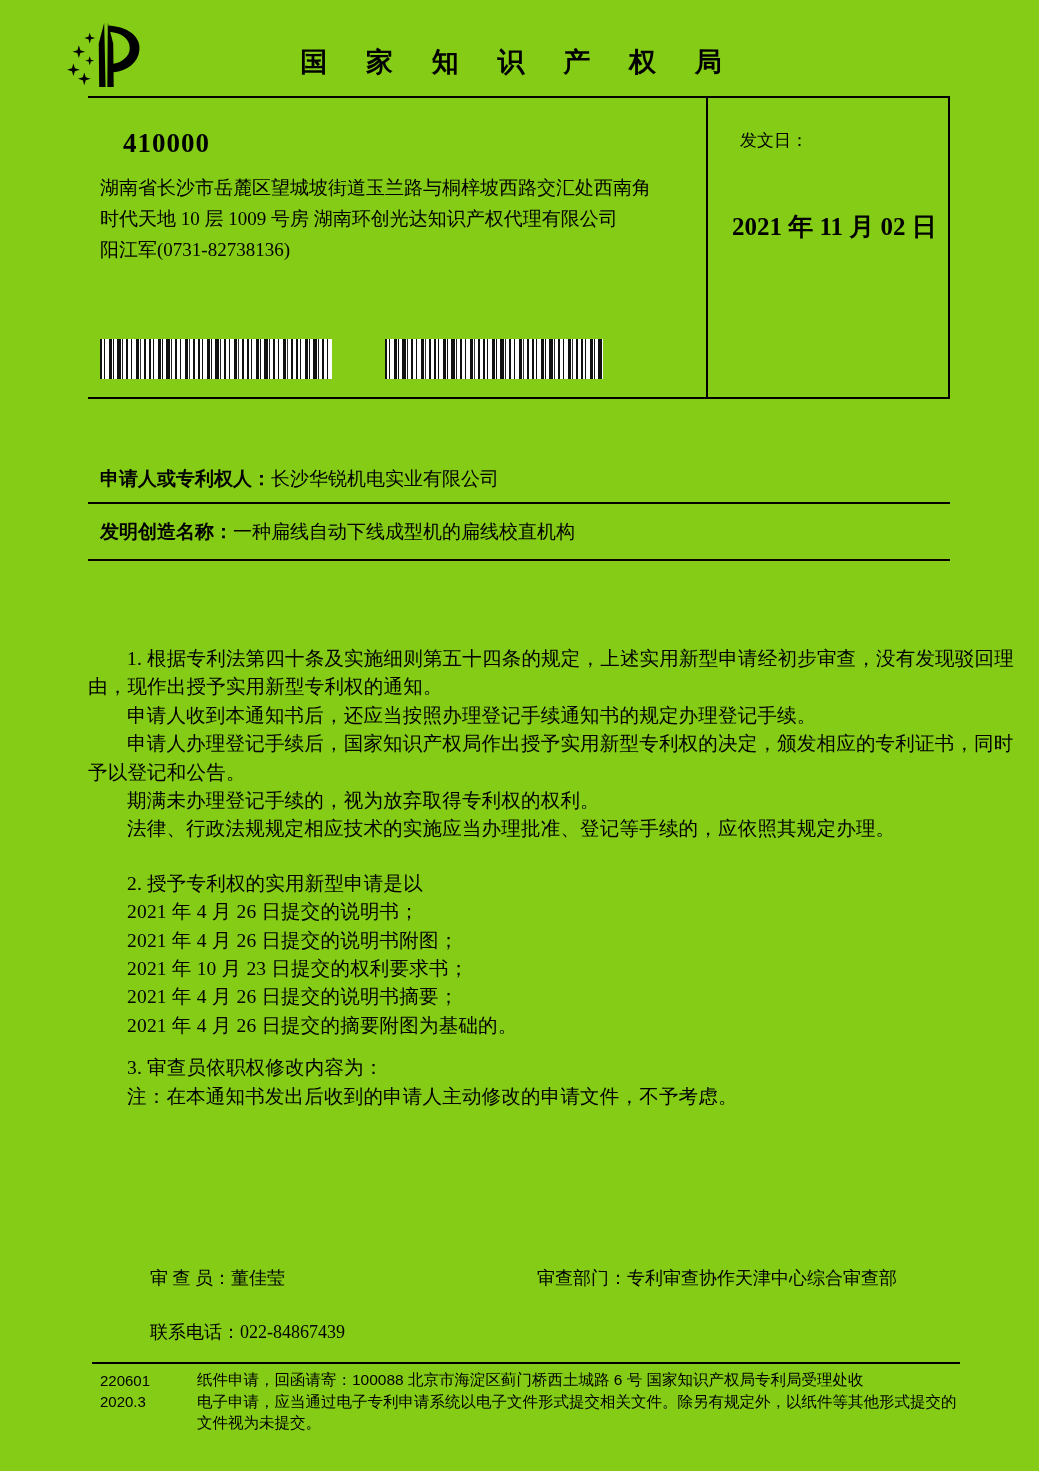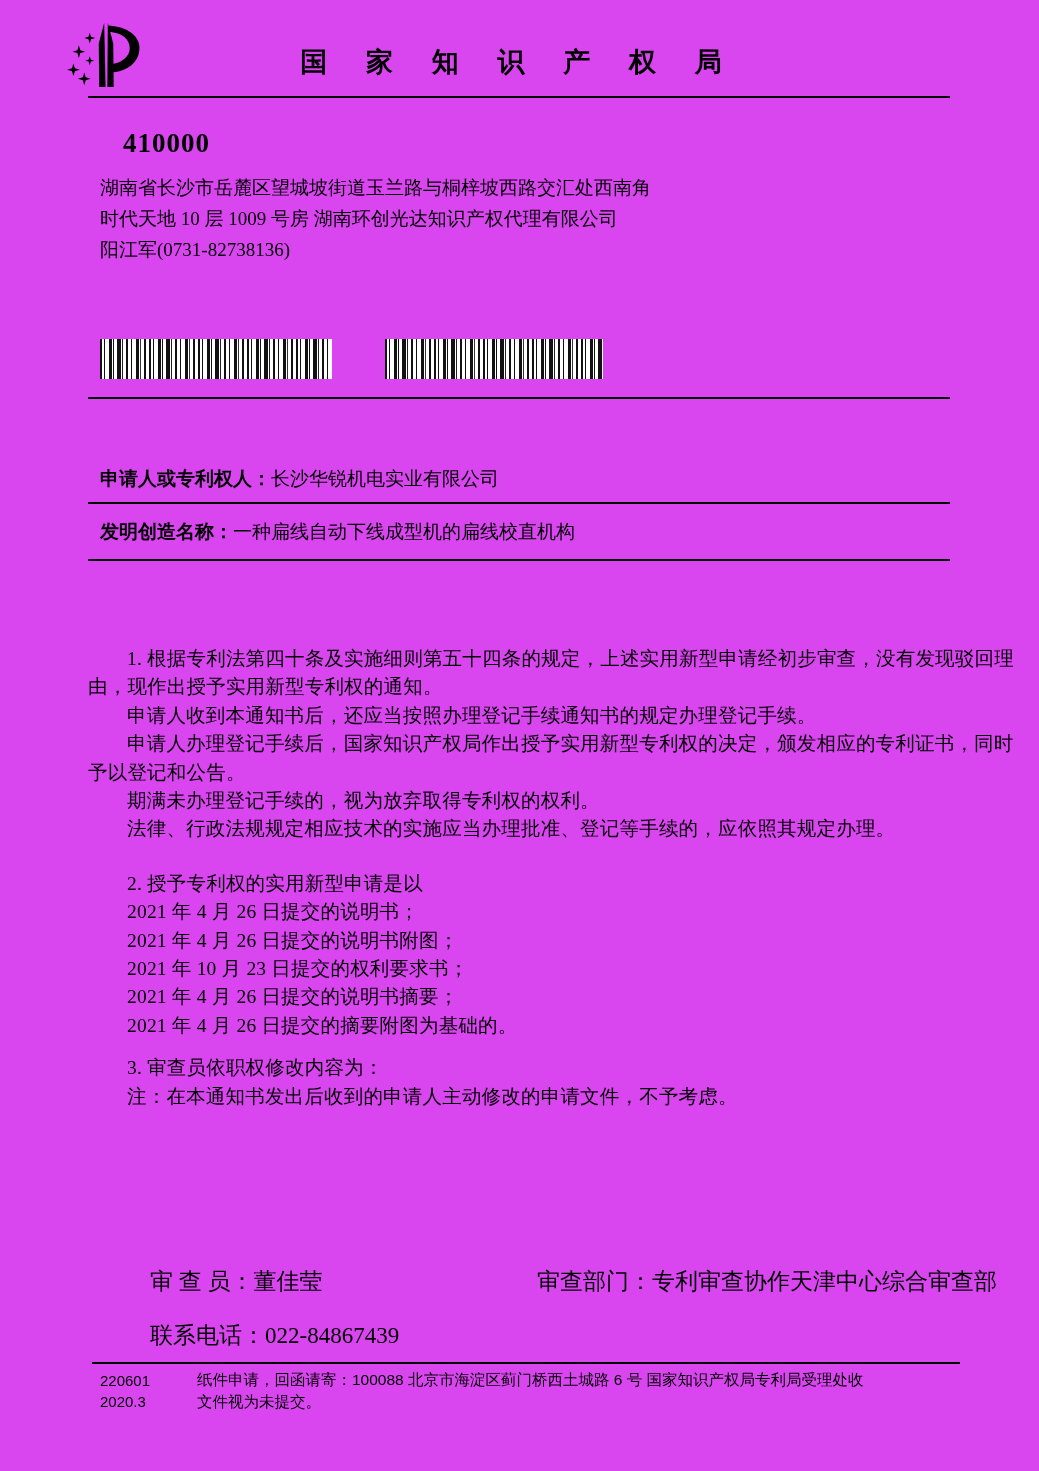--- a/index.html
+++ b/index.html
@@ -1,19 +1,19 @@
 <!DOCTYPE html>
 <html><head>
 <meta charset="utf-8">
 <style>
   html,body{margin:0;padding:0;background:#e8e8e8;}
   .page{
     position:relative;
     width:1039px;height:1471px;
-    background:#d946ef;
+    background:#84cc16;
     font-family:"Liberation Serif","DejaVu Serif",serif;
     color:#000;
     overflow:hidden;
     margin:0 auto;
   }
   
   .logo{position:absolute;left:64px;top:20px;width:84px;height:76px;}
   .agency-title{
     position:absolute;left:88px;top:44px;width:862px;
     text-align:center;font-size:27px;font-weight:bold;letter-spacing:16px;
@@ -73,21 +73,21 @@
     text-align:center;font-size:24px;font-weight:bold;letter-spacing:16px;
     white-space:nowrap;
   }
   
   .body-text{position:absolute;left:88px;top:645px;width:880px;}
   .bline{font-size:19.5px;line-height:28.4px;white-space:nowrap;letter-spacing:0.2px;}
   .indent{padding-left:39px;}
   .sec2{margin-top:26px;}
   .sec3{margin-top:14px;}
   
-  .exam{position:absolute;font-size:23px;white-space:nowrap;}
+  .exam{position:absolute;font-size:18px;white-space:nowrap;}
   .exam-name{left:150px;top:1266px;}
   .exam-dept{left:537px;top:1266px;}
   .exam-phone{left:150px;top:1320px;}
   
   .footer-codes{
     position:absolute;left:100px;top:1370px;
     font-family:"Liberation Sans","DejaVu Sans",sans-serif;
     font-size:15px;line-height:21px;
   }
   .footer-text{
@@ -122,20 +122,24 @@
   <div class="agency-title">国 家 知 识 产 权 局</div>
   <div class="hline hline-header"></div>
 
   <div class="addr-block">
     <div class="postal">410000</div>
     <div class="addr-line first">湖南省长沙市岳麓区望城坡街道玉兰路与桐梓坡西路交汇处西南角</div>
     <div class="addr-line">时代天地 10 层 1009 号房  湖南环创光达知识产权代理有限公司</div>
     <div class="addr-line">阳江军(0731-82738136)</div>
   </div>
 
+  <div class="issue-box">
+    <div class="issue-label">发文日：</div>
+    <div class="issue-date">2021 年 11 月 02 日</div>
+  </div>
 
   <div class="barcode barcode-1"></div>
   <div class="barcode barcode-2"></div>
   <div class="hline hline-2"></div>
 
   <div class="frow frow-2">
     <div class="fcell">
       <span class="lbl">申请人或专利权人：</span><span>长沙华锐机电实业有限公司</span>
     </div>
   </div>
@@ -180,16 +184,17 @@
     <span>联系电话：</span><span>022-84867439</span>
   </div>
 
   <div class="hline hline-footer"></div>
   <div class="footer-codes">
     <div>220601</div>
     <div>2020.3</div>
   </div>
   <div class="footer-text">
     <div>纸件申请，回函请寄：100088 北京市海淀区蓟门桥西土城路 6 号  国家知识产权局专利局受理处收</div>
+    <div>电子申请，应当通过电子专利申请系统以电子文件形式提交相关文件。除另有规定外，以纸件等其他形式提交的</div>
     <div>文件视为未提交。</div>
   </div>
 
 </div>
 
 </body></html>

